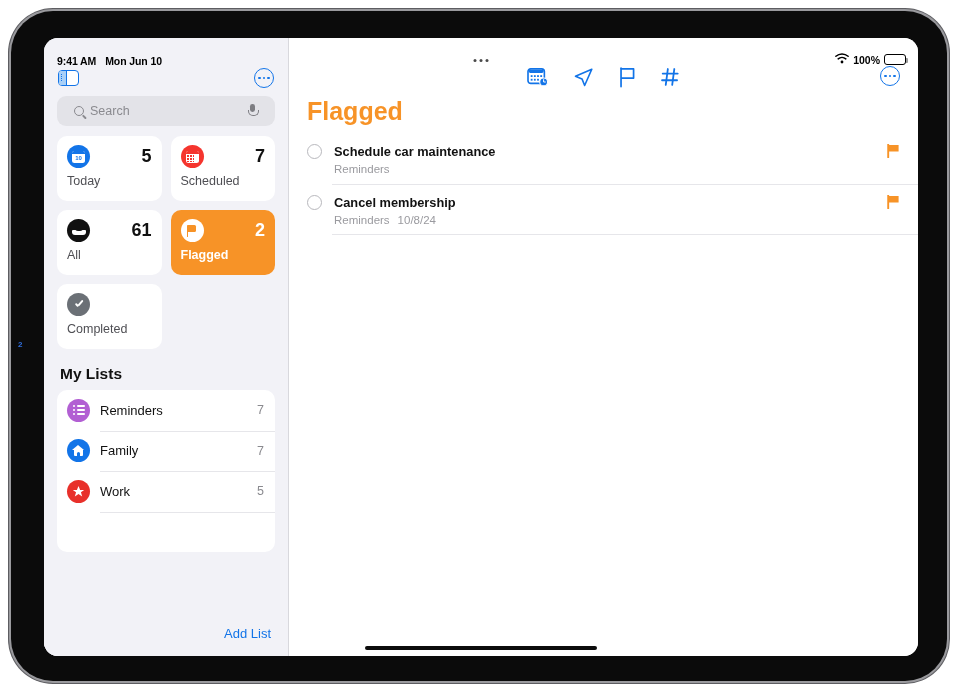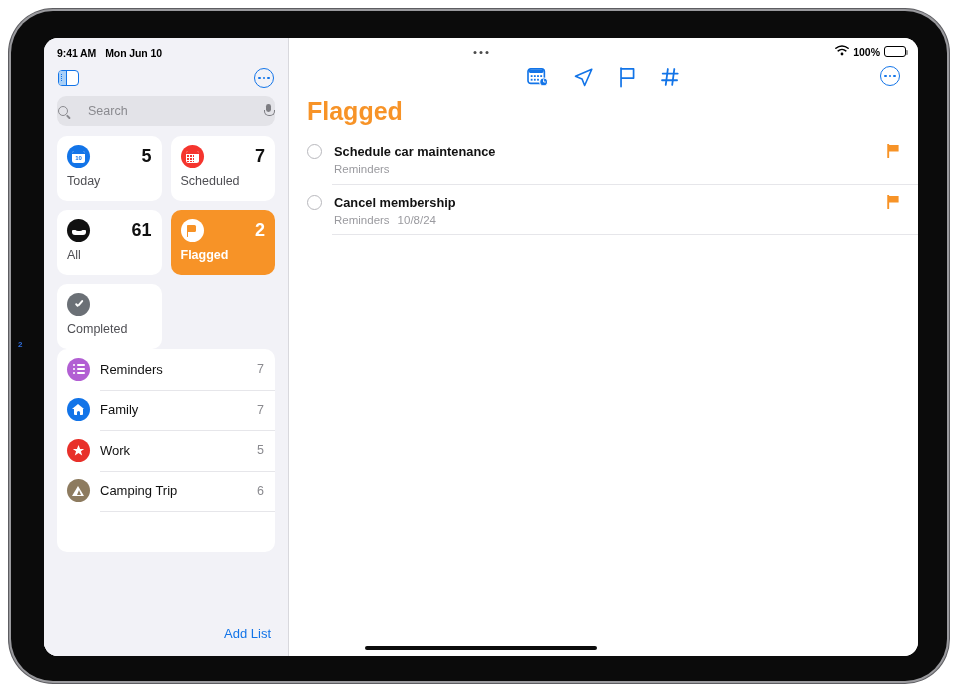--- a/index.html
+++ b/index.html
@@ -25,21 +25,21 @@
     width: 874px; height: 618px;
     background: #ffffff;
     border-radius: 14px;
     overflow: hidden;
     display: flex;
   }
 
   
   #status-bar {
     position: absolute;
-    left: 0; top: 4px; width: 874px; height: 22px;
+    left: 0; top: 12px; width: 874px; height: 22px;
     display: flex; align-items: center;
     z-index: 30;
     pointer-events: none;
   }
   .status-left {
     display: flex; align-items: baseline; gap: 9px;
     margin-left: 13px;
     font-size: 10.5px; font-weight: bold; color: #000;
     letter-spacing: -0.1px;
   }
@@ -104,22 +104,22 @@
   }
   .circle-ellipsis i {
     width: 2.6px; height: 2.6px; border-radius: 50%;
     background: #1274e8; display: block;
   }
 
   
   #search-wrap { padding: 6px 13px 0 13px; }
   #search-field {
     height: 30px; background: #e3e3e8; border-radius: 9px;
-    display: flex; align-items: center; padding: 0 1px;
-    gap: 20px; cursor: text;
+    display: flex; align-items: center; padding: 0 17px;
+    gap: 6px; cursor: text;
   }
   .magnifier {
     width: 10px; height: 10px; border: 1.5px solid #8a8a8f;
     border-radius: 50%; position: relative; flex: none;
   }
   .magnifier::after {
     content: ""; position: absolute; right: -3.5px; bottom: -2.5px;
     width: 5px; height: 1.6px; background: #8a8a8f;
     transform: rotate(45deg); border-radius: 1px;
   }
@@ -516,20 +516,21 @@
             <span class="smart-icon icon-completed">
               <span class="check-glyph"></span>
             </span>
             <span class="smart-count"></span>
           </div>
           <div class="smart-label">Completed</div>
         </div>
 
       </div>
 
+      <div id="mylists-header">My Lists</div>
 
       <div id="mylists-card-wrap">
         <div id="mylists-card">
 
           <div class="list-row">
             <span class="list-icon" style="background:#b25fd3">
               <span class="glyph-list">
                   <i></i>
                   <i></i>
                   <i></i>
@@ -560,30 +561,20 @@
               <span class="glyph-star">
                 <svg width="13" height="13" viewBox="0 0 24 24">
                   <polygon points="12,2 15,9 22.5,9 16.5,13.6 18.8,21 12,16.5 5.2,21 7.5,13.6 1.5,9 9,9" fill="#ffffff"></polygon>
                 </svg>
               </span>
             </span>
             <span class="list-name">Work</span>
             <span class="list-count">5</span>
           </div>
 
-          <div class="list-row">
-            <span class="list-icon" style="background:#8d7b5f">
-              <span class="glyph-tent">
-                  <span class="tri"></span>
-                  <span class="inner"></span>
-                </span>
-            </span>
-            <span class="list-name">Camping Trip</span>
-            <span class="list-count">6</span>
-          </div>
 
           <div class="list-row"></div>
 
         </div>
       </div>
 
       <div id="sidebar-footer">
         <span id="add-list-button">Add List</span>
       </div>
     </div>

